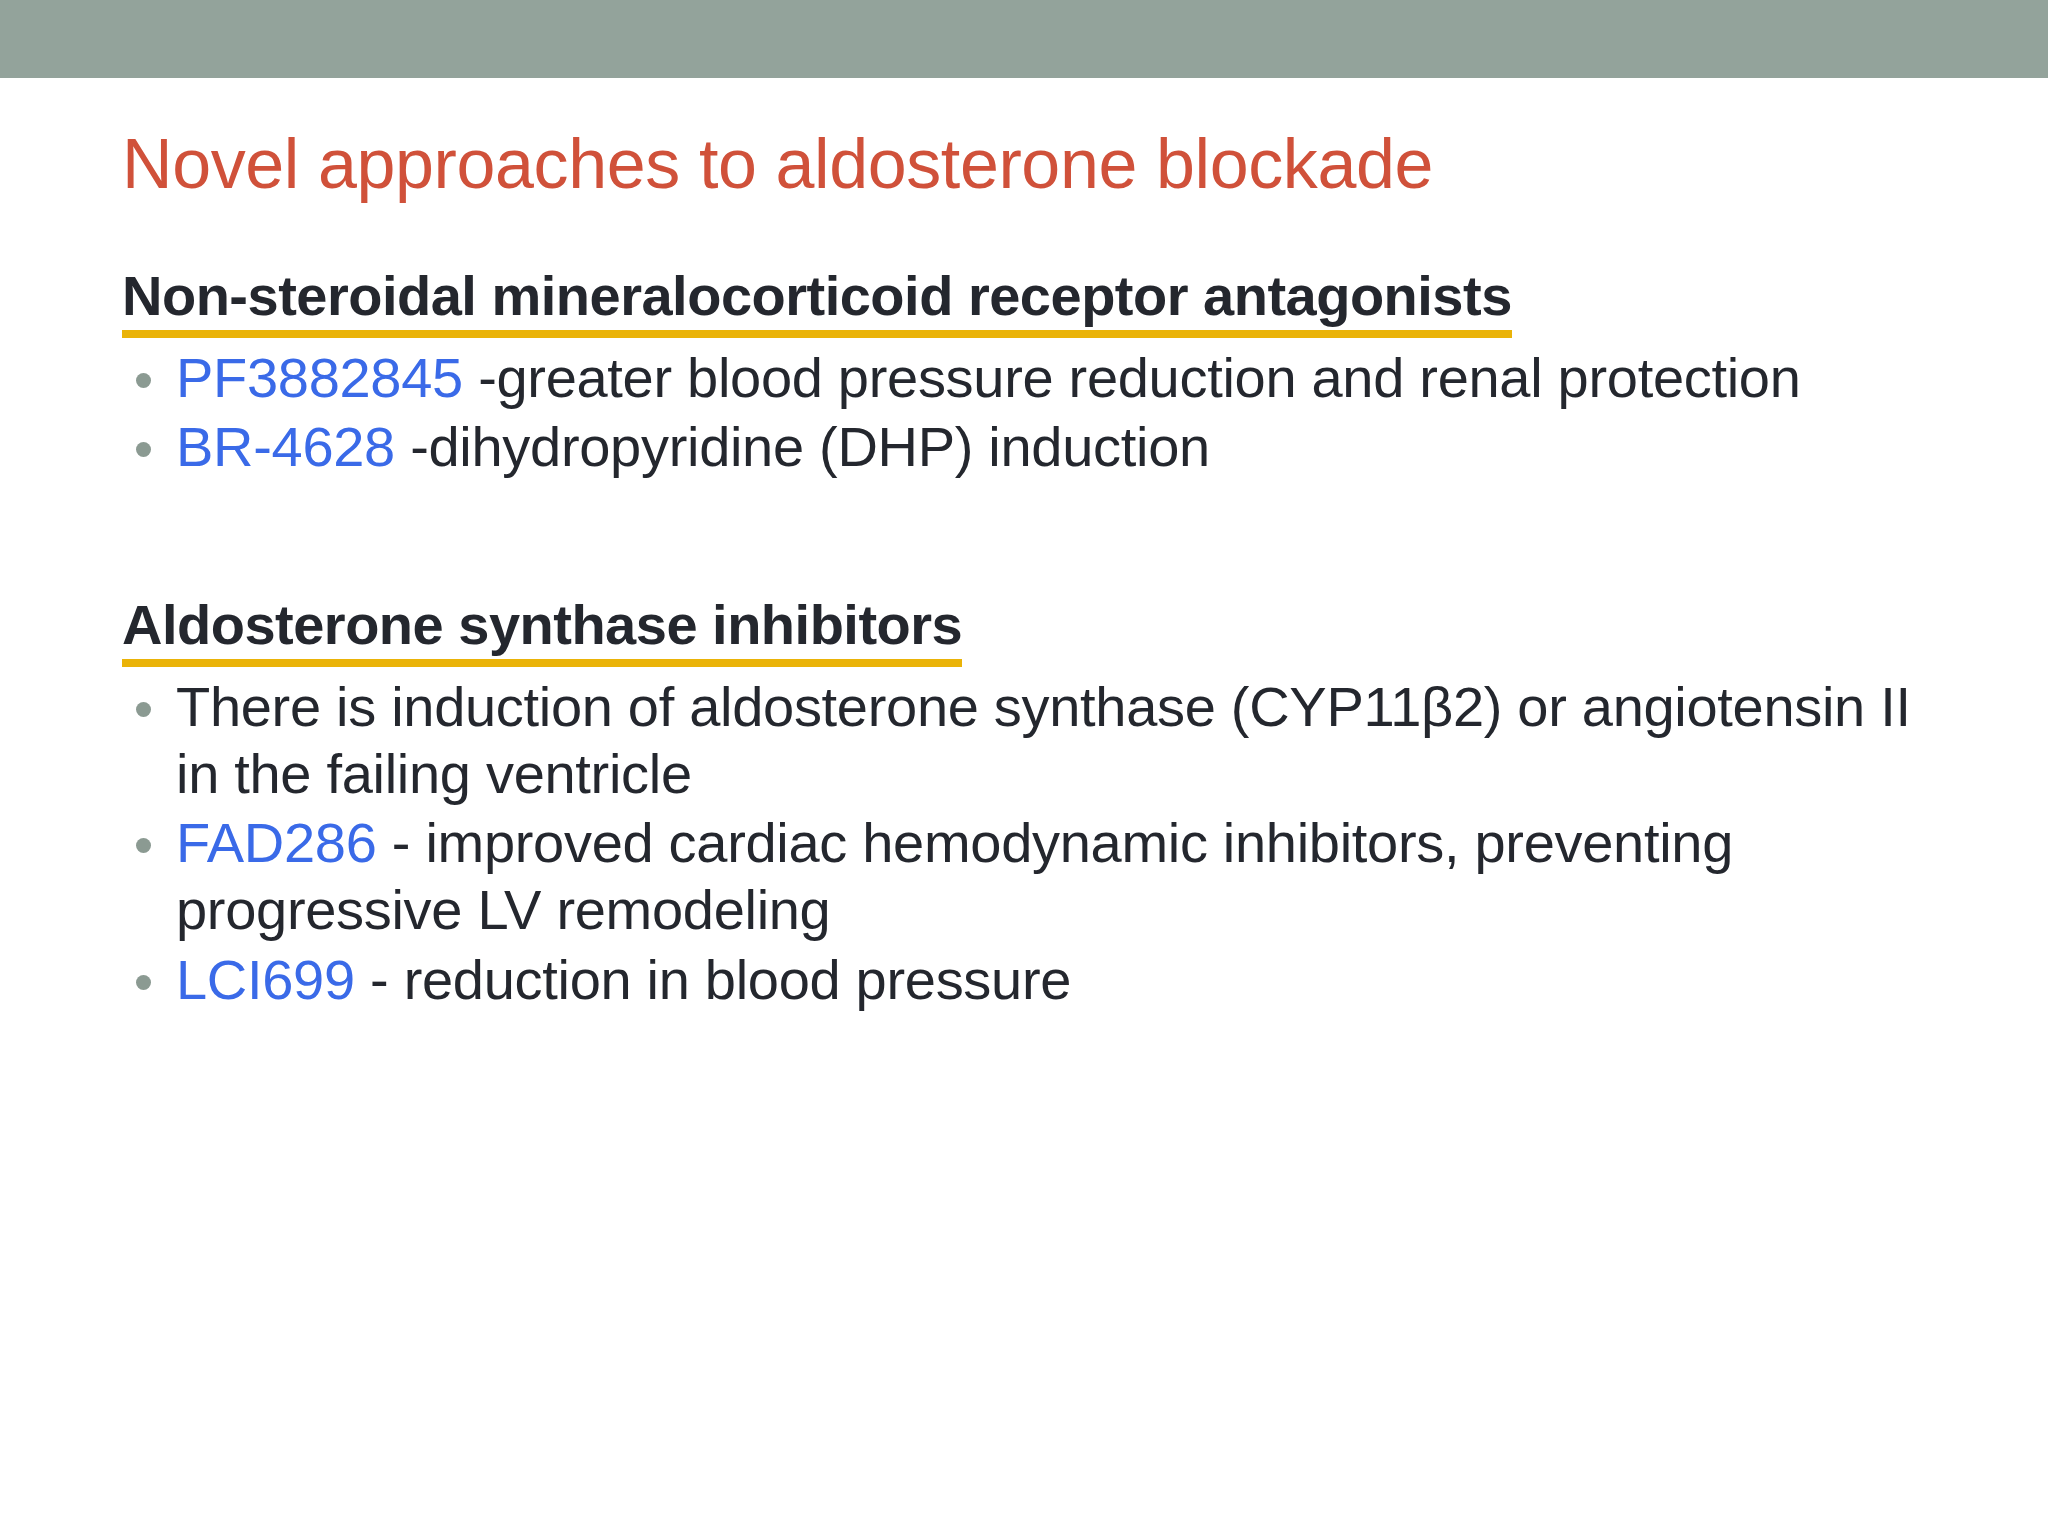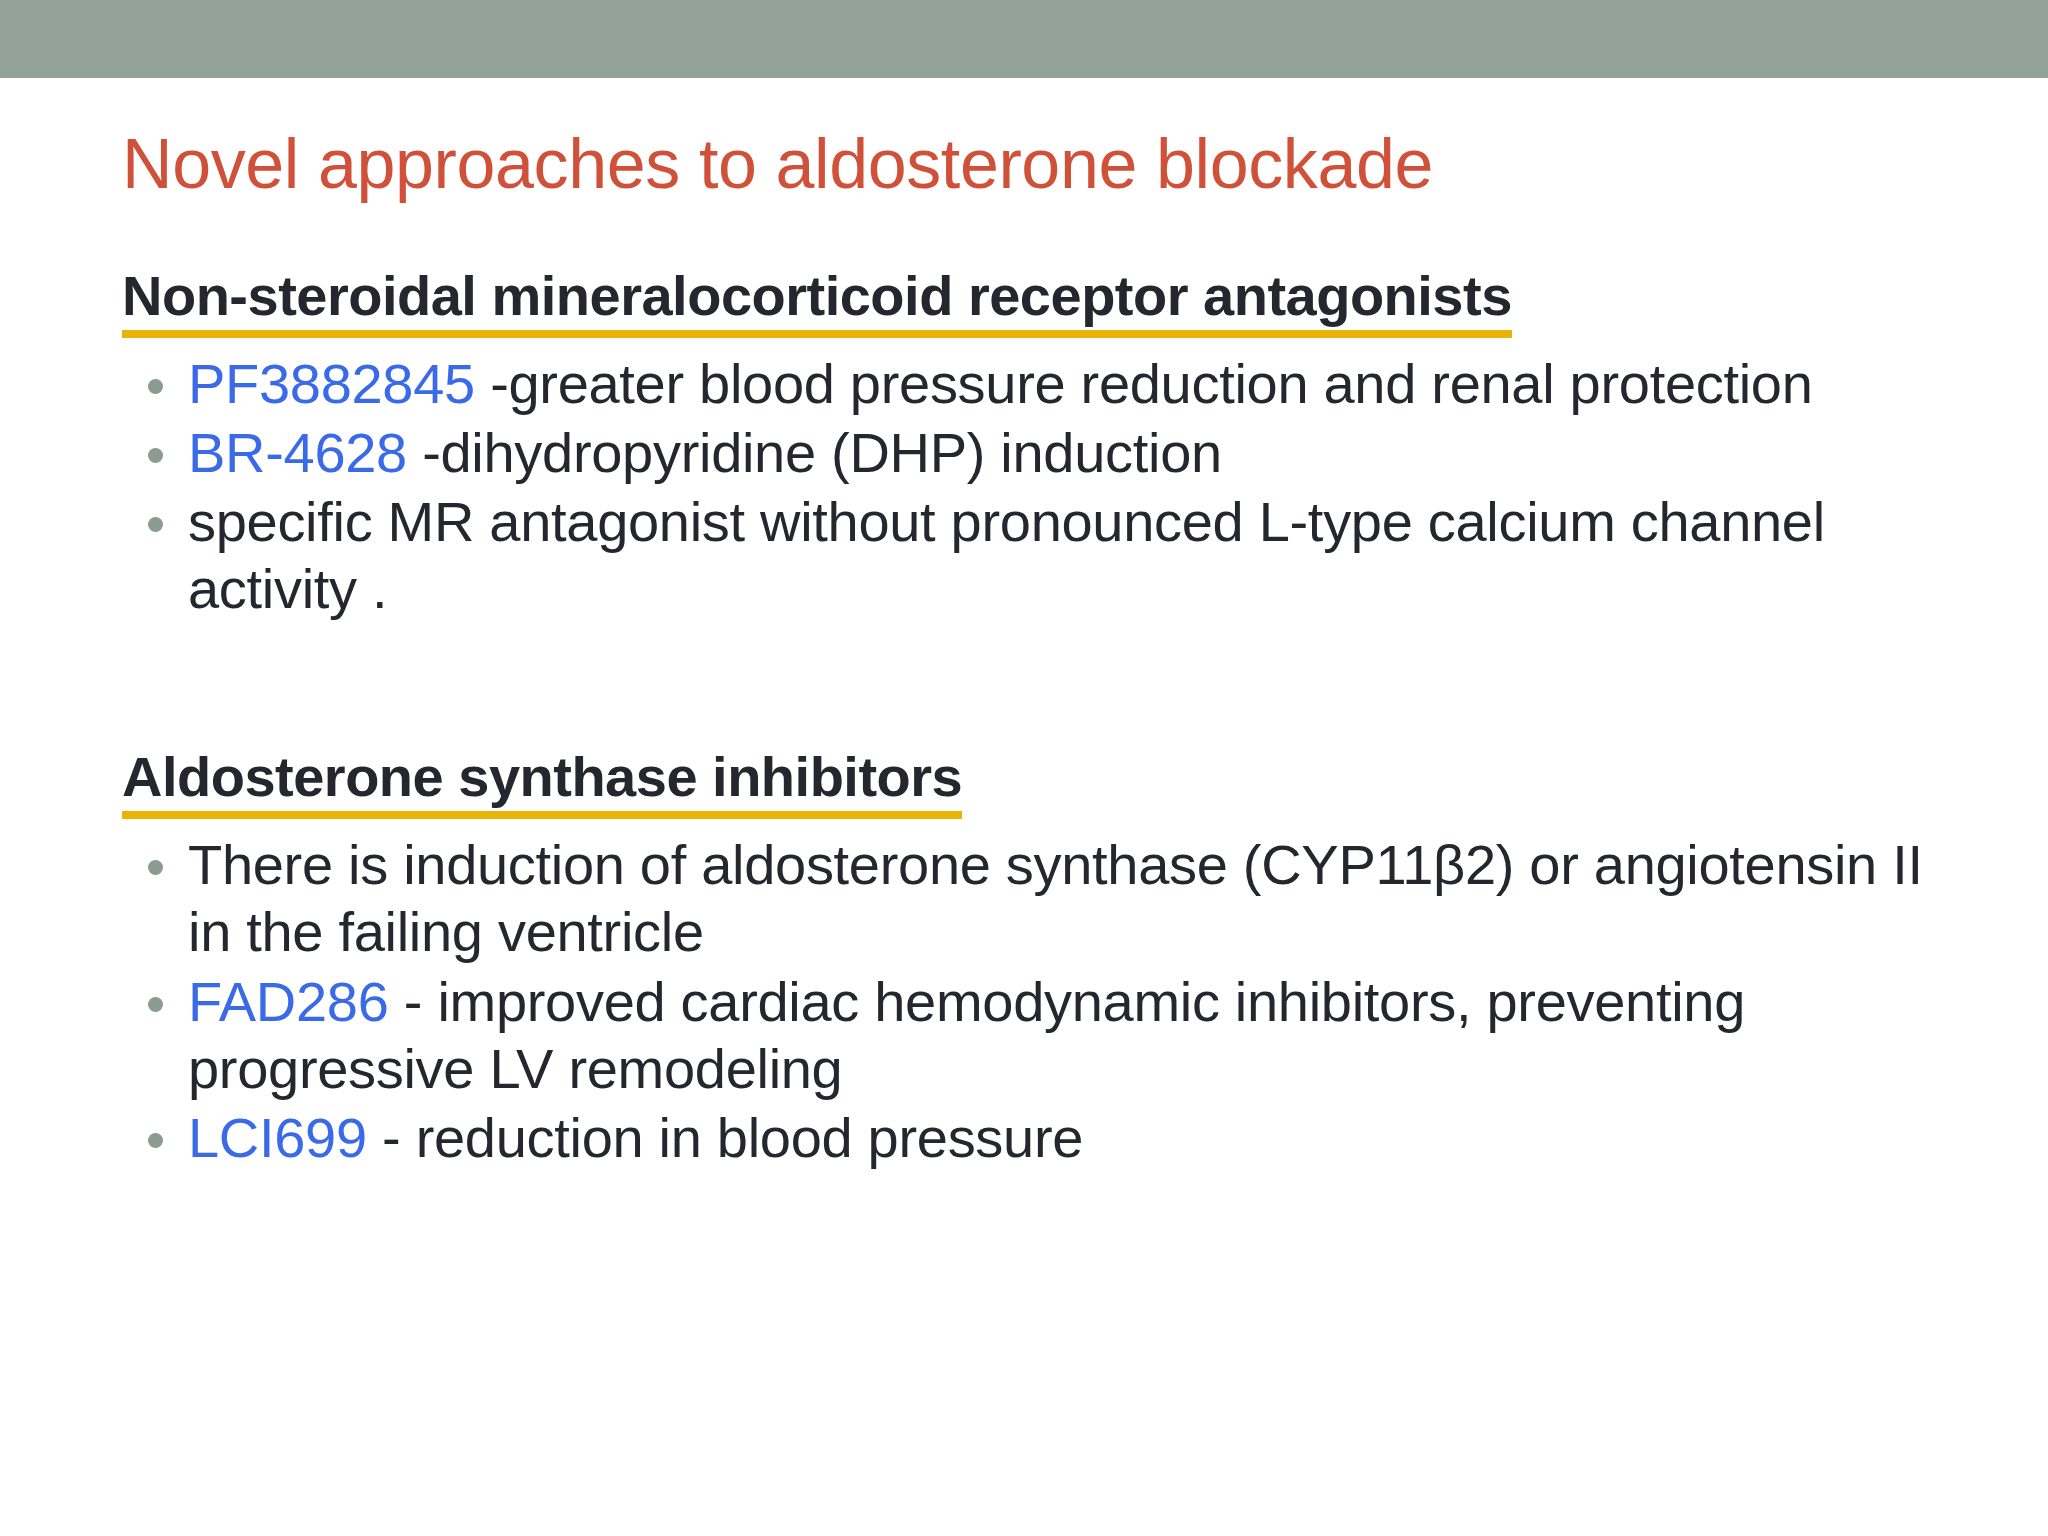--- a/index.html
+++ b/index.html
@@ -59,21 +59,21 @@
     display: inline-block;
     border-bottom: 8px solid #eab308;
     padding-bottom: 2px;
     margin: 0;
   }
   .heading-wrap {
     margin: 0 0 6px 0;
   }
   ul.bullets {
     list-style: none;
-    margin: 12px;
+    margin: 0;
     padding: 0;
   }
   ul.bullets > li {
     position: relative;
     padding-left: 54px;
     margin: 0 0 2px 0;
     font-size: 56px;
     line-height: 1.20;
     color: #24272e;
     letter-spacing: -0.3px;
@@ -112,24 +112,20 @@
 
       <ul class="bullets">
         <li>
           <span class="dot"></span>
           <span class="drug">PF3882845</span><span> -greater blood pressure reduction and renal protection</span>
         </li>
         <li>
           <span class="dot"></span>
           <span class="drug">BR-4628</span><span>  -dihydropyridine (DHP) induction</span>
         </li>
-        <li>
-          <span class="dot"></span>
-          <span class="drug"></span><span>specific MR antagonist without pronounced L-type calcium channel activity .</span>
-        </li>
       </ul>
     </div>
 
     <div class="gap-block"></div>
 
     <div class="section-block">
       <div class="heading-wrap">
         <span class="section-heading">Aldosterone synthase inhibitors</span>
       </div>
 

